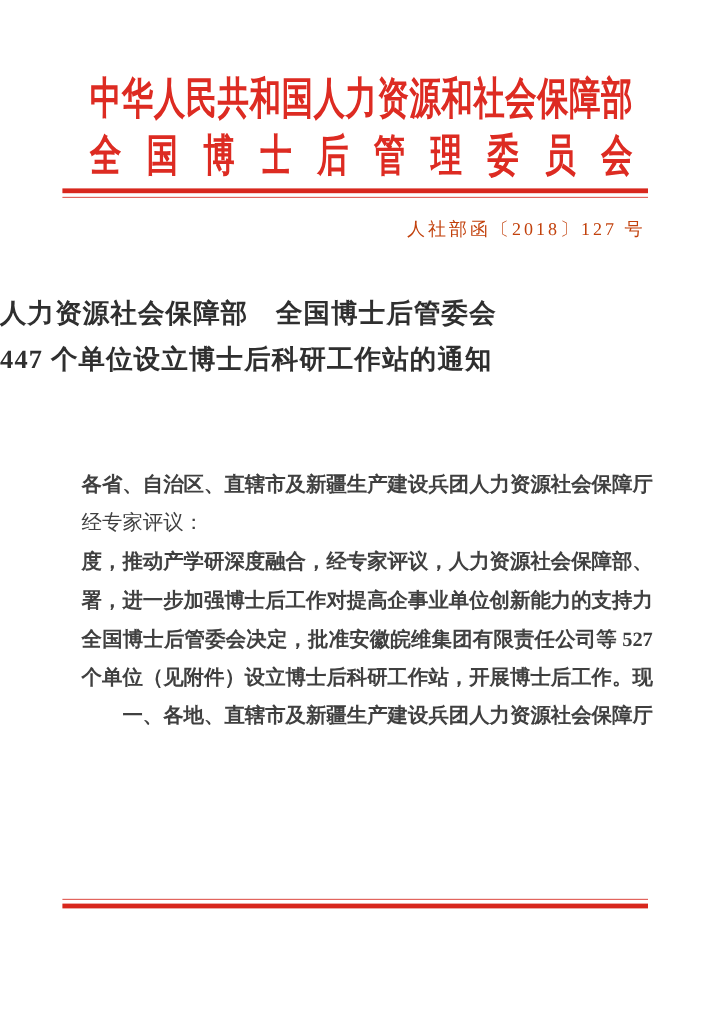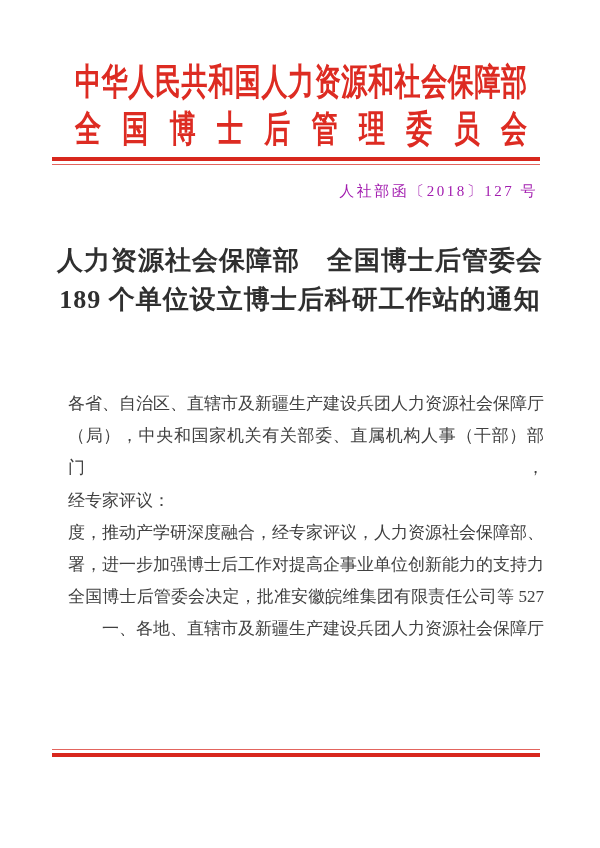--- a/index.html
+++ b/index.html
@@ -52,51 +52,51 @@
   .rule-top    { top: 157px; }
   .rule-bottom { top: 749px; }
 
   
   .doc-number {
     position: absolute;
     top: 182px;
     right: 62px;
     font-size: 15px;
     letter-spacing: 2.5px;
-    color: #a21caf;
+    color: #c2410c;
   }
 
   
   .title-block {
     position: absolute;
     top: 241px;
     left: 0;
     width: 600px;
-    text-align: center;
     color: var(--title-text);
     font-weight: bold;
-    font-size: 26px;
+    font-size: 22px;
     line-height: 39px;
   }
   .title-line { letter-spacing: 1px; }
 
   
   .doc-body {
     position: absolute;
     top: 388px;
     left: 68px;
     width: 476px;
     color: var(--body-text);
     font-size: 17px;
     line-height: 32.2px;
   }
   .bline { width: 100%; }
   .bline.just {
     text-align: justify;
     text-align-last: justify;
+    font-weight: bold;
   }
   .bline.indent { text-indent: 2em; }
 </style>
 </head>
 <body>
 
 <div class="page">
 
   <div class="letterhead-line1">中华人民共和国人力资源和社会保障部</div>
 
@@ -105,30 +105,30 @@
   <div class="rule rule-top">
     <div class="thick"></div>
     <div class="gap"></div>
     <div class="thin"></div>
   </div>
 
   <div class="doc-number">人社部函〔2018〕127 号</div>
 
   <div class="title-block">
     <div class="title-line">人力资源社会保障部　全国博士后管委会</div>
-    <div class="title-line">189 个单位设立博士后科研工作站的通知</div>
+    <div class="title-line">447 个单位设立博士后科研工作站的通知</div>
   </div>
 
   <main class="doc-body">
       <div class="bline just">各省、自治区、直辖市及新疆生产建设兵团人力资源社会保障厅</div>
-      <div class="bline just">（局），中央和国家机关有关部委、直属机构人事（干部）部门，</div>
       <div class="bline">经专家评议：</div>
       <div class="bline just">度，推动产学研深度融合，经专家评议，人力资源社会保障部、</div>
       <div class="bline just">署，进一步加强博士后工作对提高企事业单位创新能力的支持力</div>
       <div class="bline just">全国博士后管委会决定，批准安徽皖维集团有限责任公司等 527</div>
+      <div class="bline just">个单位（见附件）设立博士后科研工作站，开展博士后工作。现</div>
       <div class="bline indent just">一、各地、直辖市及新疆生产建设兵团人力资源社会保障厅</div>
     </main>
 
   <div class="rule rule-bottom">
     <div class="thin"></div>
     <div class="gap"></div>
     <div class="thick"></div>
   </div>
 
 </div>

